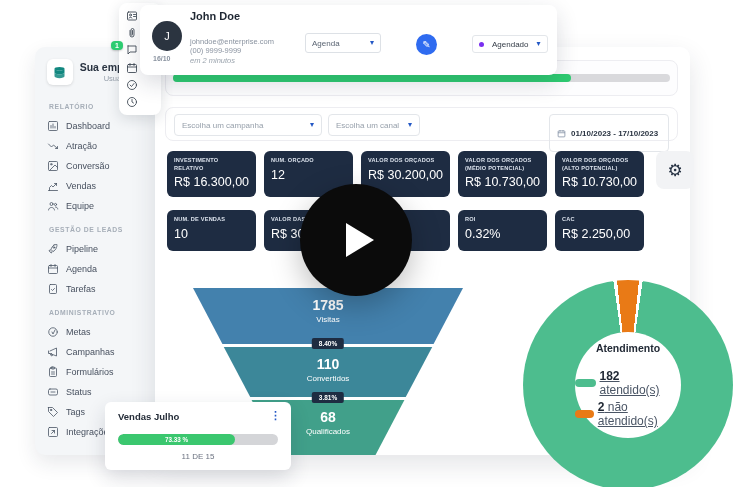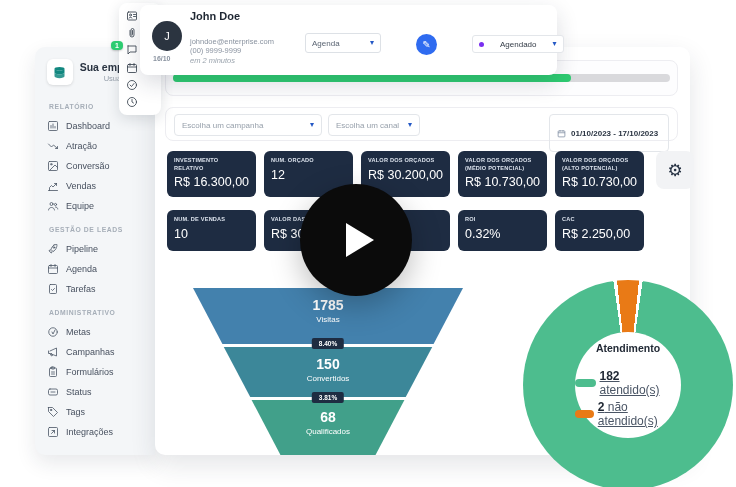--- a/index.html
+++ b/index.html
@@ -39,21 +39,21 @@
   .c-email { position:absolute; left:50px; top:32px; font-size:7.5px; color:#8a93a0; }
   .c-phone { position:absolute; left:50px; top:41px; font-size:7.5px; color:#8a93a0; }
   .c-note  { position:absolute; left:50px; top:51px; font-size:7.5px; font-style:italic; color:#9aa3ad; }
   .c-select { position:absolute; left:165px; top:28px; width:76px; height:20px; border:1px solid #dde1e6; border-radius:3px;
               display:flex; align-items:center; justify-content:space-between; padding:0 6px; cursor:pointer; }
   .c-select .val { font-size:8px; color:#5a6472; }
   .chev { font-size:8px; color:#2458c5; line-height:1; }
   .pencil-btn { position:absolute; left:276px; top:29px; width:21px; height:21px; border-radius:50%;
                 background:#2f6bf0; color:#fff; font-size:10px; display:flex; align-items:center; justify-content:center; cursor:pointer; }
   .status-btn { position:absolute; left:332px; top:30px; height:18px; border:1px solid #e3e6ea; border-radius:3px;
-                display:flex; align-items:center; gap:16px; padding:4px 6px; cursor:pointer; background:#fff; }
+                display:flex; align-items:center; gap:8px; padding:4px 6px; cursor:pointer; background:#fff; }
   .status-dot { width:5px; height:5px; border-radius:50%; background:#7a2ff0; }
   .status-btn .val { font-size:8px; color:#333b46; }
 
   
   .main-card { position:absolute; left:155px; top:47px; width:535px; height:408px; z-index:2;
                background:#fff; border-radius:10px; box-shadow:0 10px 26px rgba(30,40,60,.12); }
   .progress-wrap { position:absolute; left:10px; top:13px; width:513px; height:36px;
                    border:1px solid #ededf1; border-radius:8px; background:#fdfdfe; }
   .progress-track { position:absolute; left:7px; right:7px; top:13px; height:8px; border-radius:4px; background:#d9d9dc; }
   .progress-fill { height:8px; border-radius:4px; background:#2ecc71; width:80%; }
@@ -375,21 +375,21 @@
       </div>
     </div>
 
     <div class="funnel">
       <div class="seg seg-1">
         <div class="num">1785</div>
         <div class="cap">Visitas</div>
       </div>
       <div class="f-badge fb-1">8.40%</div>
       <div class="seg seg-2">
-        <div class="num">150</div>
+        <div class="num">110</div>
         <div class="cap">Convertidos</div>
       </div>
       <div class="f-badge fb-2">3.81%</div>
       <div class="seg seg-3">
         <div class="num">68</div>
         <div class="cap">Qualificados</div>
       </div>
     </div>
   </div>
 
@@ -400,18 +400,28 @@
         <span class="pill pill-green"></span>
         <span class="txt"><b>182</b><span> atendido(s)</span></span>
       </div>
       <div class="legend-row">
         <span class="pill pill-orange"></span>
         <span class="txt"><b>2</b><span> não atendido(s)</span></span>
       </div>
     </div>
   </div>
 
+  <div class="vendas-card">
+    <div class="v-title">Vendas Julho</div>
+    <div class="kebab">⋮</div>
+    <div class="v-track">
+      <div class="v-fill" style="width: 73.33%;">
+        <span class="pct">73.33 %</span>
+      </div>
+    </div>
+    <div class="v-sub">11 DE 15</div>
+  </div>
 
   <div class="play">
     <div class="play-tri"></div>
   </div>
 
 </div>
 
 </body></html>

